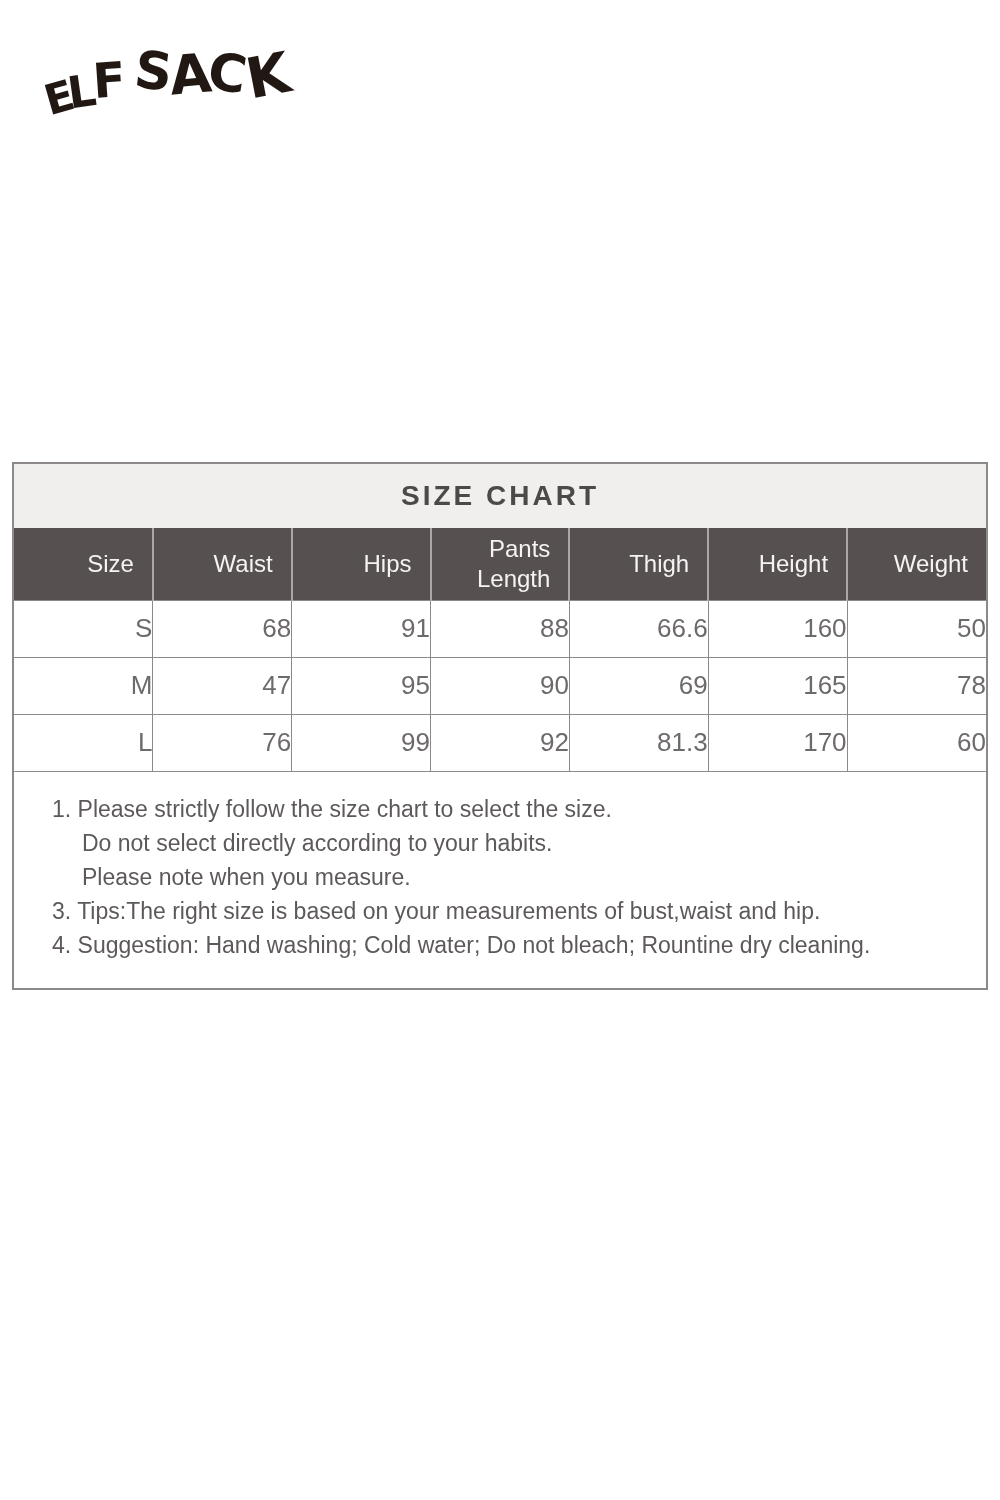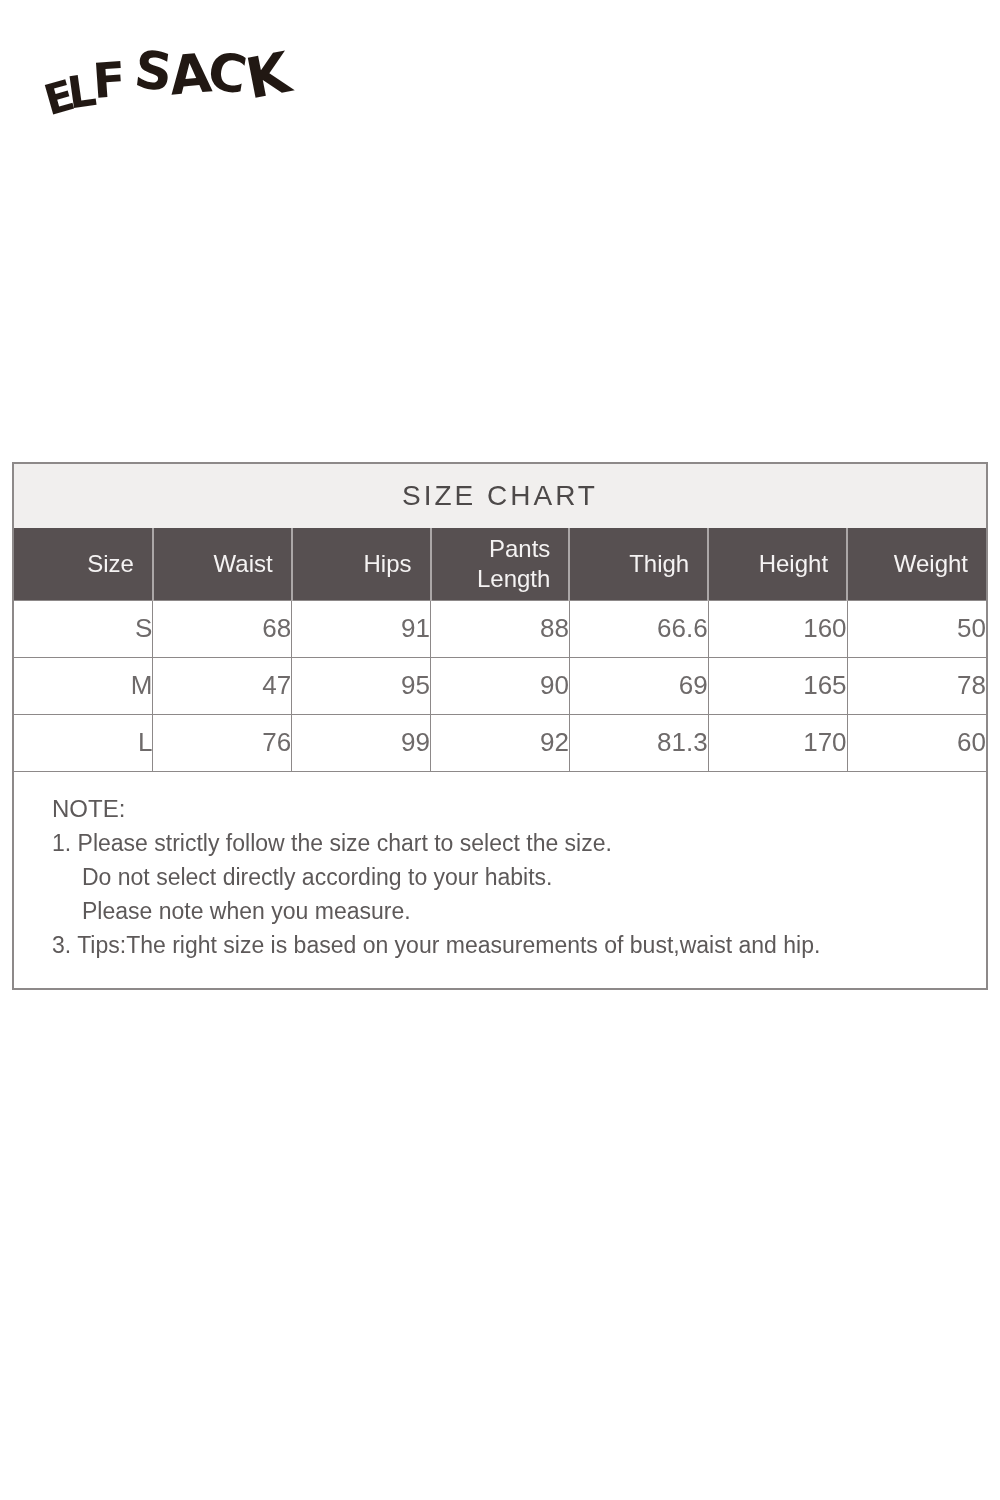--- a/index.html
+++ b/index.html
@@ -37,21 +37,21 @@
     border: 2px solid #8d8989;
     background: #ffffff;
   }
   .panel-title {
     height: 64px;
     background: #f1efee;
     display: flex;
     align-items: center;
     justify-content: center;
     font-size: 28px;
-    font-weight: normal;
+    font-weight: bold;
     letter-spacing: 3px;
     color: #4d4949;
   }
   table.size-table {
     width: 100%;
     border-collapse: collapse;
     table-layout: fixed;
     text-align: right;
   }
   table.size-table th {
@@ -132,19 +132,19 @@
         <td>99</td>
         <td>92</td>
         <td>81.3</td>
         <td>170</td>
         <td>60</td>
       </tr>
     </tbody>
   </table>
 
   <div class="note">
-    <div class="heading">NOTE:</div>
     <div class="line">1. Please strictly follow the size chart to select the size.</div>
     <div class="line indent">Do not select directly according to your habits.</div>
     <div class="line indent">Please note when you measure.</div>
     <div class="line">3. Tips:The right size is based on your measurements of bust,waist and hip.</div>
+    <div class="line">4. Suggestion: Hand washing; Cold water; Do not bleach; Rountine dry cleaning.</div>
   </div>
 </div>
 
 </body></html>

